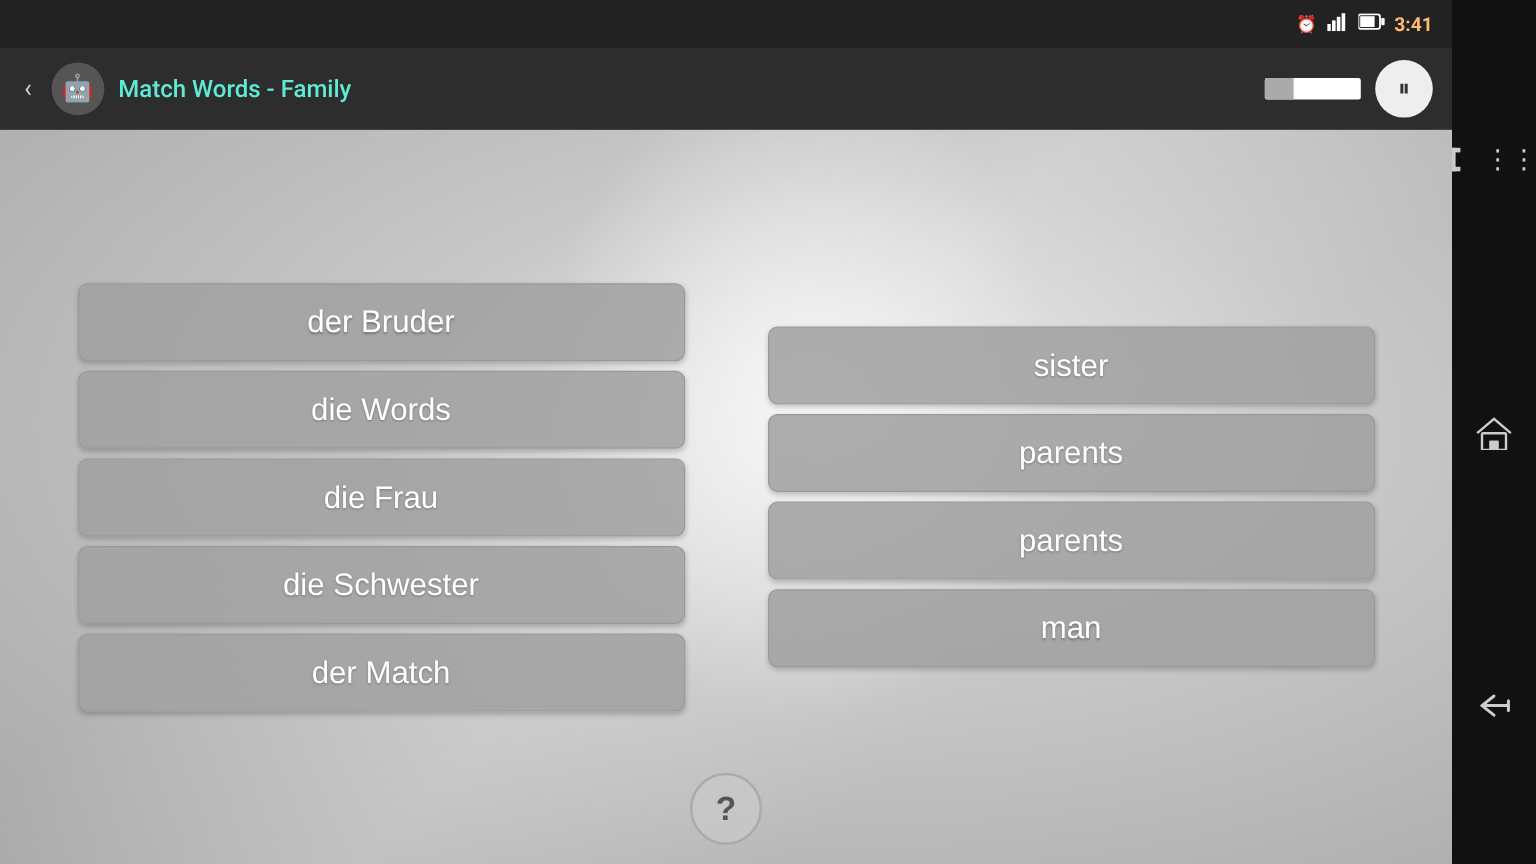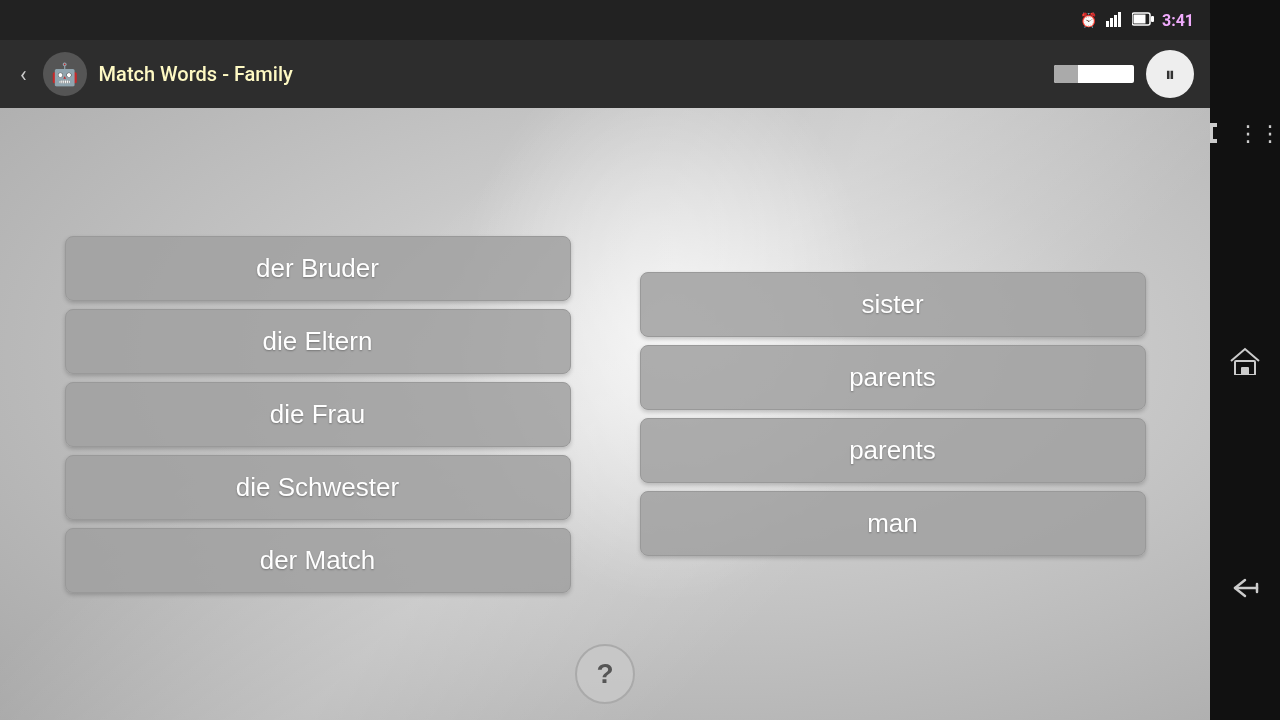--- a/index.html
+++ b/index.html
@@ -88,21 +88,21 @@
       height: 44px;
       border-radius: 50%;
       background: #555;
       display: flex;
       align-items: center;
       justify-content: center;
       font-size: 22px;
     }
 
     #header-title {
-      color: #fef9c3;
+      color: #5eead4;
       font-size: 20px;
       font-weight: 500;
       flex: 1;
     }
 
     #progress-bar-container {
       width: 80px;
       height: 18px;
       background: #fff;
       border-radius: 2px;
@@ -226,42 +226,42 @@
           <rect x="12" y="1" width="3" height="15" fill="#fff"></rect>
         </svg>
       </span>
       <span>
         <svg width="22" height="14" viewBox="0 0 22 14" fill="none">
           <rect x="0" y="1" width="18" height="12" rx="2" stroke="#fff" stroke-width="1.5"></rect>
           <rect x="1.5" y="2.5" width="12" height="9" fill="#fff"></rect>
           <rect x="19" y="4" width="3" height="6" rx="1" fill="#fff"></rect>
         </svg>
       </span>
-      <span style="color:#f0abfc;font-size:16px;font-weight:bold;">3:41</span>
+      <span style="color:#fdba74;font-size:16px;font-weight:bold;">3:41</span>
     </div>
   </div>
 
   <div id="header">
     <span id="back-btn">‹</span>
     <div id="app-icon">🤖</div>
     <div id="header-title">Match Words - Family</div>
     <div id="progress-bar-container">
       <div id="progress-bar-fill"></div>
     </div>
     <button id="pause-btn">⏸</button>
   </div>
 
   <div id="game-area">
     <div id="game-bg"></div>
 
     <div id="columns">
 
       <div class="word-column" id="left-col">
       <button class="word-btn">der Bruder</button>
-          <button class="word-btn">die Eltern</button>
+          <button class="word-btn">die Words</button>
           <button class="word-btn">die Frau</button>
           <button class="word-btn">die Schwester</button>
           <button class="word-btn">der Match</button>
         </div>
 
       <div class="word-column" id="right-col">
       <button class="word-btn">sister</button>
           <button class="word-btn">parents</button>
           <button class="word-btn">parents</button>
           <button class="word-btn">man</button>

